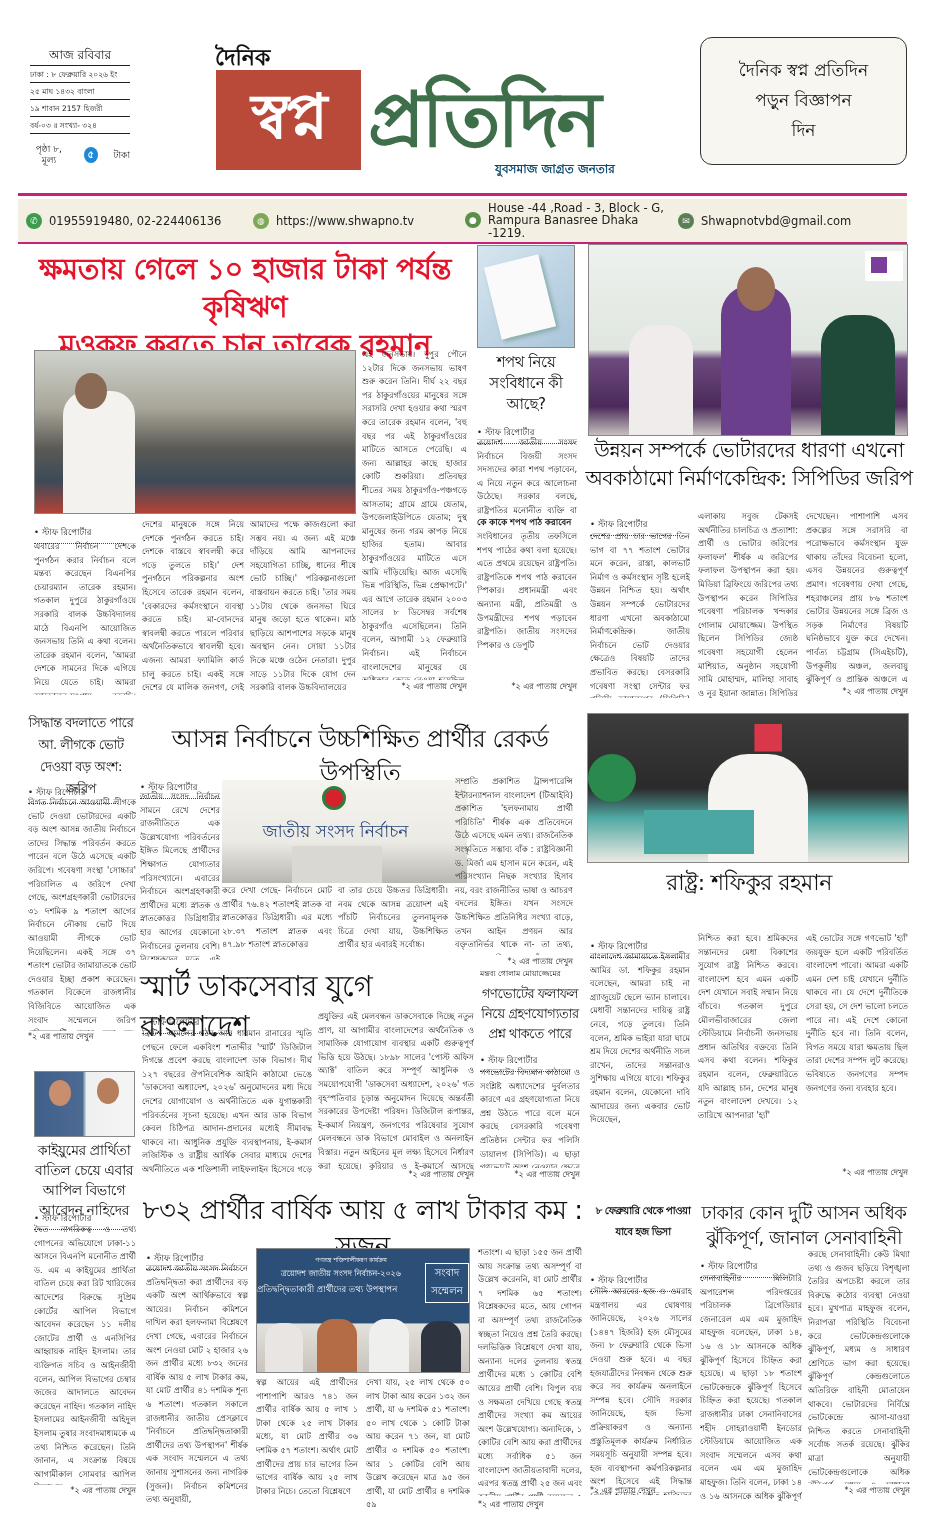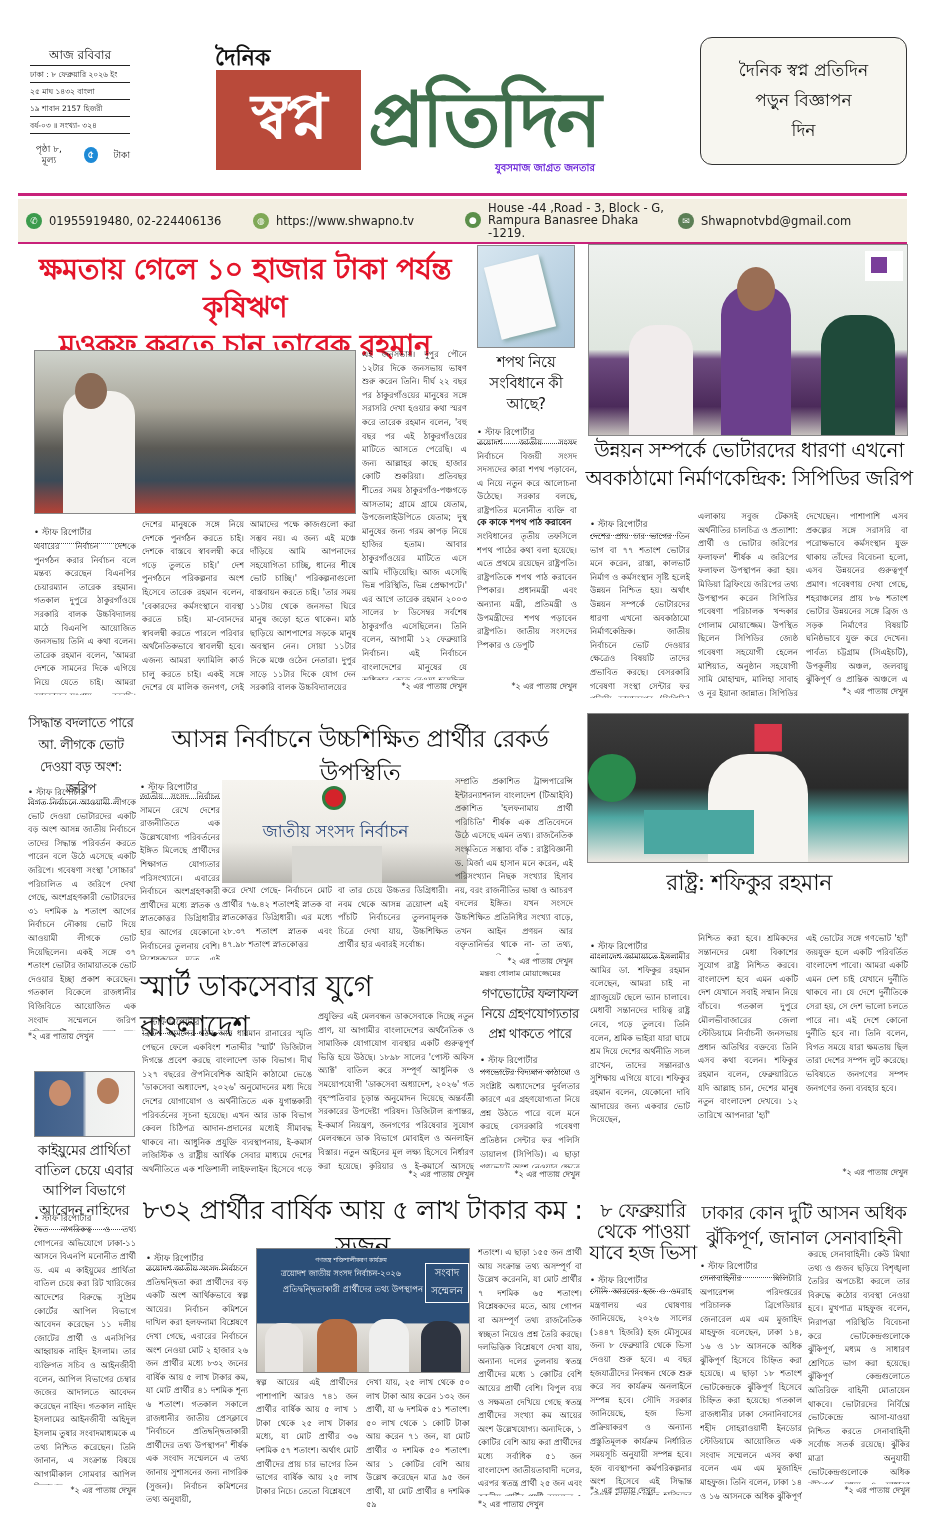--- a/index.html
+++ b/index.html
@@ -6,21 +6,21 @@
 body{width:945px;height:1529px;background:#fff;font-family:"DejaVu Sans",sans-serif;color:#111;position:relative;overflow:hidden}
 .abs{position:absolute}
 .masthead-left{left:30px;top:48px;width:100px;font-size:8px;line-height:1.2}
 .masthead-left .day{font-size:12px;text-align:center;padding-bottom:3px;border-bottom:1px solid #222}
 .masthead-left .row{padding:4px 0 3px;border-bottom:1px solid #222;white-space:nowrap;font-size:7.5px}
 .masthead-left .price{text-align:center;font-size:9px;margin-top:10px;display:flex;align-items:center;justify-content:center;gap:16px}
 .price-badge{display:inline-block;width:16px;height:16px;border-radius:50%;background:#1e8ad6;color:#fff;font-size:10px;line-height:16px;text-align:center;font-weight:bold}
 .logo-dainik{left:215px;top:40px;font-size:22px;font-weight:bold;color:#111}
 .logo-shwapno{left:216px;top:70px;width:145px;height:100px;background:#b94a3a;color:#fff;font-size:62px;font-weight:bold;display:flex;align-items:center;justify-content:center;letter-spacing:-2px}
 .logo-protidin{left:368px;top:70px;font-size:76px;font-weight:bold;color:#3f6e4b;line-height:100px;letter-spacing:-3px}
-.tagline{left:495px;top:160px;font-size:10px;font-weight:bold;color:#6d28d9}
+.tagline{left:495px;top:160px;font-size:12px;font-weight:bold;color:#0c4a6e}
 .ad-box{left:700px;top:37px;width:207px;height:128px;border:1.5px solid #333;border-radius:12px;background:#f7f6f0;display:flex;flex-direction:column;justify-content:center;align-items:center;font-size:17px;line-height:1.75;text-align:center}
 .pink-line{left:18px;height:3px;width:889px;background:#c8217a}
 .contact-bar{left:18px;top:199px;width:889px;height:43px;background:#f3efe2;display:flex;align-items:center;font-size:11.5px;color:#222;padding-left:8px}
 .contact-item{display:flex;align-items:center;gap:7px}
 .cicon{width:16px;height:16px;border-radius:50%;background:#3c9b4d;display:inline-flex;align-items:center;justify-content:center;color:#fff;font-size:9px;flex:none}
 .cicon.globe{background:#7fa856}
 .cicon.pin{background:#5b8f4a}
 .cicon.mail{background:#5b7f55}
 .headline-red{color:#e4152a;font-weight:bold;text-align:center;letter-spacing:-0.5px}
 .hl{font-weight:bold;text-align:center;color:#111;letter-spacing:-0.5px}
@@ -174,33 +174,33 @@
 <div class="abs" style="left:34px;top:1206px;width:100px"><span class="reporter">• স্টাফ রিপোর্টার</span></div>
 <div class="abs body-text" style="left:34px;top:1223px;width:102px;height:262px">দ্বৈত নাগরিকত্ব ও তথ্য গোপনের অভিযোগে ঢাকা-১১ আসনে বিএনপি মনোনীত প্রার্থী ড. এম এ কাইয়ুমের প্রার্থিতা বাতিল চেয়ে করা রিট খারিজের আদেশের বিরুদ্ধে সুপ্রিম কোর্টের আপিল বিভাগে আবেদন করেছেন ১১ দলীয় জোটের প্রার্থী ও এনসিপির আহ্বায়ক নাহিদ ইসলাম। তার ব্যক্তিগত সচিব ও আইনজীবী বলেন, আপিল বিভাগের চেম্বার জজের আদালতে আবেদন করেছেন নাহিদ। গতকাল নাহিদ ইসলামের আইনজীবী অহিদুল ইসলাম তুষার সংবাদমাধ্যমকে এ তথ্য নিশ্চিত করেছেন। তিনি জানান, এ সংক্রান্ত বিষয়ে আগামীকাল সোমবার আপিল বিভাগের চেম্বার জজ আদালতে শুনানি হতে পারে। এর আগে গত ৩ ফেব্রুয়ারি দ্বৈত নাগরিকত্ব ও তথ্য গোপনের</div>
 <div class="abs cont" style="left:34px;top:1484px;width:102px">*২ এর পাতায় দেখুন</div>
 
 <div class="abs hl" style="left:140px;top:1192px;width:445px;font-size:26px;line-height:36px;font-weight:normal">৮৩২ প্রার্থীর বার্ষিক আয় ৫ লাখ টাকার কম : সুজন</div>
 <div class="abs" style="left:146px;top:1246px;width:100px"><span class="reporter">• স্টাফ রিপোর্টার</span></div>
 <div class="abs body-text" style="left:146px;top:1262px;width:102px;height:255px">ত্রয়োদশ জাতীয় সংসদ নির্বাচনে প্রতিদ্বন্দ্বিতা করা প্রার্থীদের বড় একটি অংশ আর্থিকভাবে স্বল্প আয়ের। নির্বাচন কমিশনে দাখিল করা হলফনামা বিশ্লেষণে দেখা গেছে, এবারের নির্বাচনে অংশ নেওয়া মোট ২ হাজার ২৬ জন প্রার্থীর মধ্যে ৮৩২ জনের বার্ষিক আয় ৫ লাখ টাকার কম, যা মোট প্রার্থীর ৪১ দশমিক শূন্য ৬ শতাংশ। গতকাল সকালে রাজধানীর জাতীয় প্রেসক্লাবে 'নির্বাচনে প্রতিদ্বন্দ্বিতাকারী প্রার্থীদের তথ্য উপস্থাপন' শীর্ষক এক সংবাদ সম্মেলনে এ তথ্য জানায় সুশাসনের জন্য নাগরিক (সুজন)। নির্বাচন কমিশনের তথ্য অনুযায়ী,</div>
 <div class="abs photo" style="left:256px;top:1248px;width:214px;height:125px;background:linear-gradient(180deg,#2c4f78 0%,#2c4f78 60%,#e3e1dc 61%,#c9c4bc 100%)">
   <div style="position:absolute;left:24px;top:6px;width:140px;text-align:center;color:#fff;font-size:6px">গণতন্ত্র শক্তিশালীকরণ কার্যক্রম</div>
   <div style="position:absolute;left:4px;top:18px;width:160px;text-align:center;color:#fff;font-size:8px">ত্রয়োদশ জাতীয় সংসদ নির্বাচন-২০২৬</div>
-  <div style="position:absolute;left:0px;top:34px;width:166px;text-align:right;color:#fff;font-size:8.5px">প্রতিদ্বন্দ্বিতাকারী প্রার্থীদের তথ্য উপস্থাপন</div>
+  <div style="position:absolute;left:0px;top:34px;width:166px;text-align:left;color:#fff;font-size:8.5px">প্রতিদ্বন্দ্বিতাকারী প্রার্থীদের তথ্য উপস্থাপন</div>
   <div style="position:absolute;left:168px;top:14px;width:44px;height:40px;border:1px solid #fff;color:#fff;font-size:10px;text-align:center;line-height:18px">সংবাদ সম্মেলন</div>
   <div style="position:absolute;left:8px;top:74px;width:38px;height:51px;background:#e8e5e2;border-radius:16px 16px 0 0"></div>
   <div style="position:absolute;left:60px;top:70px;width:40px;height:55px;background:#b36c43;border-radius:16px 16px 0 0"></div>
   <div style="position:absolute;left:112px;top:70px;width:40px;height:55px;background:#efefee;border-radius:16px 16px 0 0"></div>
   <div style="position:absolute;left:164px;top:72px;width:40px;height:53px;background:#2e3440;border-radius:16px 16px 0 0"></div>
 </div>
 <div class="abs body-text" style="left:256px;top:1376px;width:102px;height:140px">স্বল্প আয়ের এই প্রার্থীদের পাশাপাশি আরও ৭৪১ জন প্রার্থীর বার্ষিক আয় ৫ লাখ ১ টাকা থেকে ২৫ লাখ টাকার মধ্যে, যা মোট প্রার্থীর ৩৬ দশমিক ৫৭ শতাংশ। অর্থাৎ মোট প্রার্থীদের প্রায় চার ভাগের তিন ভাগের বার্ষিক আয় ২৫ লাখ টাকার নিচে। তেতো বিশ্লেষণে</div>
 <div class="abs body-text" style="left:366px;top:1376px;width:104px;height:140px">দেখা যায়, ২৫ লাখ থেকে ৫০ লাখ টাকা আয় করেন ১৩২ জন প্রার্থী, যা ৬ দশমিক ৫১ শতাংশ। ৫০ লাখ থেকে ১ কোটি টাকা আয় করেন ৭১ জন, যা মোট প্রার্থীর ৩ দশমিক ৫০ শতাংশ। আর ১ কোটির বেশি আয় উল্লেখ করেছেন মাত্র ৯৫ জন প্রার্থী, যা মোট প্রার্থীর ৪ দশমিক ৫৯</div>
 <div class="abs body-text" style="left:478px;top:1246px;width:104px;height:250px">শতাংশ। এ ছাড়া ১৫৫ জন প্রার্থী আয় সংক্রান্ত তথ্য অসম্পূর্ণ বা উল্লেখ করেননি, যা মোট প্রার্থীর ৭ দশমিক ৬৫ শতাংশ। বিশ্লেষকদের মতে, আয় গোপন বা অসম্পূর্ণ তথ্য রাজনৈতিক স্বচ্ছতা নিয়েও প্রশ্ন তৈরি করছে। দলভিত্তিক বিশ্লেষণে দেখা যায়, অন্যান্য দলের তুলনায় স্বতন্ত্র প্রার্থীদের মধ্যে ১ কোটির বেশি আয়ের প্রার্থী বেশি। বিপুল ব্যয় ও সক্ষমতা দেখিয়ে গেছে স্বতন্ত্র প্রার্থীদের সংখ্যা কম আয়ের অংশ উল্লেখযোগ্য। অন্যদিকে, ১ কোটির বেশি আয় করা প্রার্থীদের মধ্যে সর্বাধিক ৫১ জন বাংলাদেশ জাতীয়তাবাদী দলের, এরপর স্বতন্ত্র প্রার্থী ২৫ জন এবং জাতীয় পার্টির প্রার্থী রয়েছেন ৫ জন। এই তথ্য</div>
 <div class="abs cont" style="left:478px;top:1498px;width:104px;text-align:left">*২ এর পাতায় দেখুন</div>
 
-<div class="abs hl" style="left:588px;top:1200px;width:110px;font-size:19px;line-height:21px;font-weight:normal">৮ ফেব্রুয়ারি থেকে পাওয়া যাবে হজ ভিসা</div>
+<div class="abs hl" style="left:588px;top:1200px;width:110px;font-size:10px;line-height:21px;font-weight:bold">৮ ফেব্রুয়ারি থেকে পাওয়া যাবে হজ ভিসা</div>
 <div class="abs" style="left:590px;top:1268px;width:100px"><span class="reporter">• স্টাফ রিপোর্টার</span></div>
 <div class="abs body-text" style="left:590px;top:1285px;width:102px;height:210px">সৌদি আরবের হজ ও ওমরাহ মন্ত্রণালয় এর ঘোষণায় জানিয়েছে, ২০২৬ সালের (১৪৪৭ হিজরি) হজ মৌসুমের জন্য ৮ ফেব্রুয়ারি থেকে ভিসা দেওয়া শুরু হবে। এ বছর হজযাত্রীদের নিবন্ধন থেকে শুরু করে সব কার্যক্রম অনলাইনে সম্পন্ন হবে। সৌদি সরকার জানিয়েছে, হজ ভিসা প্রক্রিয়াকরণ ও অন্যান্য প্রস্তুতিমূলক কার্যক্রম নির্ধারিত সময়সূচি অনুযায়ী সম্পন্ন হবে। হজ ব্যবস্থাপনা কর্মপরিকল্পনার অংশ হিসেবে এই সিদ্ধান্ত নেওয়া হয়েছে। মূলত হাজিদের আবাসনের বরাদ্দ যত আগেই সেরা মন নিশ্চিত করতে এবং যাবতীয় প্রস্তুতি গুছিয়ে রাখতেই সৌদি সরকারের এ ধরনের গুরুত্বপূর্ণ এই উদ্যোগ নিয়েছে। খবর নিউজের প্রতিবেদন</div>
 <div class="abs cont" style="left:590px;top:1484px;width:102px;text-align:left">*২ এর পাতায় দেখুন</div>
 
 <div class="abs hl" style="left:696px;top:1200px;width:216px;font-size:18px;line-height:25px;font-weight:normal">ঢাকার কোন দুটি আসন অধিক ঝুঁকিপূর্ণ, জানাল সেনাবাহিনী</div>
 <div class="abs" style="left:700px;top:1254px;width:100px"><span class="reporter">• স্টাফ রিপোর্টার</span></div>
 <div class="abs body-text" style="left:700px;top:1272px;width:102px;height:232px">সেনাবাহিনীর মিলিটারি অপারেশন্স পরিদপ্তরের পরিচালক ব্রিগেডিয়ার জেনারেল এম এম মুজাহিদ মাহফুজ বলেছেন, ঢাকা ১৪, ১৬ ও ১৮ আসনকে অধিক ঝুঁকিপূর্ণ হিসেবে চিহ্নিত করা হয়েছে। এ ছাড়া ১৮ শতাংশ ভোটকেন্দ্রকে ঝুঁকিপূর্ণ হিসেবে চিহ্নিত করা হয়েছে। গতকাল রাজধানীর ঢাকা সেনানিবাসের শহীদ সোহরাওয়ার্দী ইনডোর স্টেডিয়ামে আয়োজিত এক সংবাদ সম্মেলনে এসব কথা বলেন এম এম মুজাহিদ মাহফুজ। তিনি বলেন, ঢাকা ১৪ ও ১৬ আসনকে অধিক ঝুঁকিপূর্ণ হিসেবে চিহ্নিত করা হয়েছে। নির্বাচনী পরিবেশ স্বাভাবিক রাখতে স্ট্র্যাটেজিক ফোর্স হিসেবে কাজ</div>
 <div class="abs body-text" style="left:808px;top:1248px;width:102px;height:236px">করছে সেনাবাহিনী। কেউ মিথ্যা তথ্য ও গুজব ছড়িয়ে বিশৃঙ্খলা তৈরির অপচেষ্টা করলে তার বিরুদ্ধে কঠোর ব্যবস্থা নেওয়া হবে। মুখপাত্র মাহফুজ বলেন, নিরাপত্তা পরিস্থিতি বিবেচনা করে ভোটকেন্দ্রগুলোকে ঝুঁকিপূর্ণ, মধ্যম ও সাধারণ শ্রেণিতে ভাগ করা হয়েছে। ঝুঁকিপূর্ণ কেন্দ্রগুলোতে অতিরিক্ত বাহিনী মোতায়েন থাকবে। ভোটারদের নির্বিঘ্নে ভোটকেন্দ্রে আসা-যাওয়া নিশ্চিত করতে সেনাবাহিনী সর্বোচ্চ সতর্ক রয়েছে। ঝুঁকির মাত্রা অনুযায়ী ভোটকেন্দ্রগুলোকে অধিক ঝুঁকিপূর্ণ, মধ্যম ও সাধারণ শ্রেণিতে ভাগ করে প্রয়োজনীয় নিরাপত্তা ব্যবস্থা নেওয়া হচ্ছে। এই</div>
 <div class="abs cont" style="left:808px;top:1484px;width:102px">*২ এর পাতায় দেখুন</div>
 

